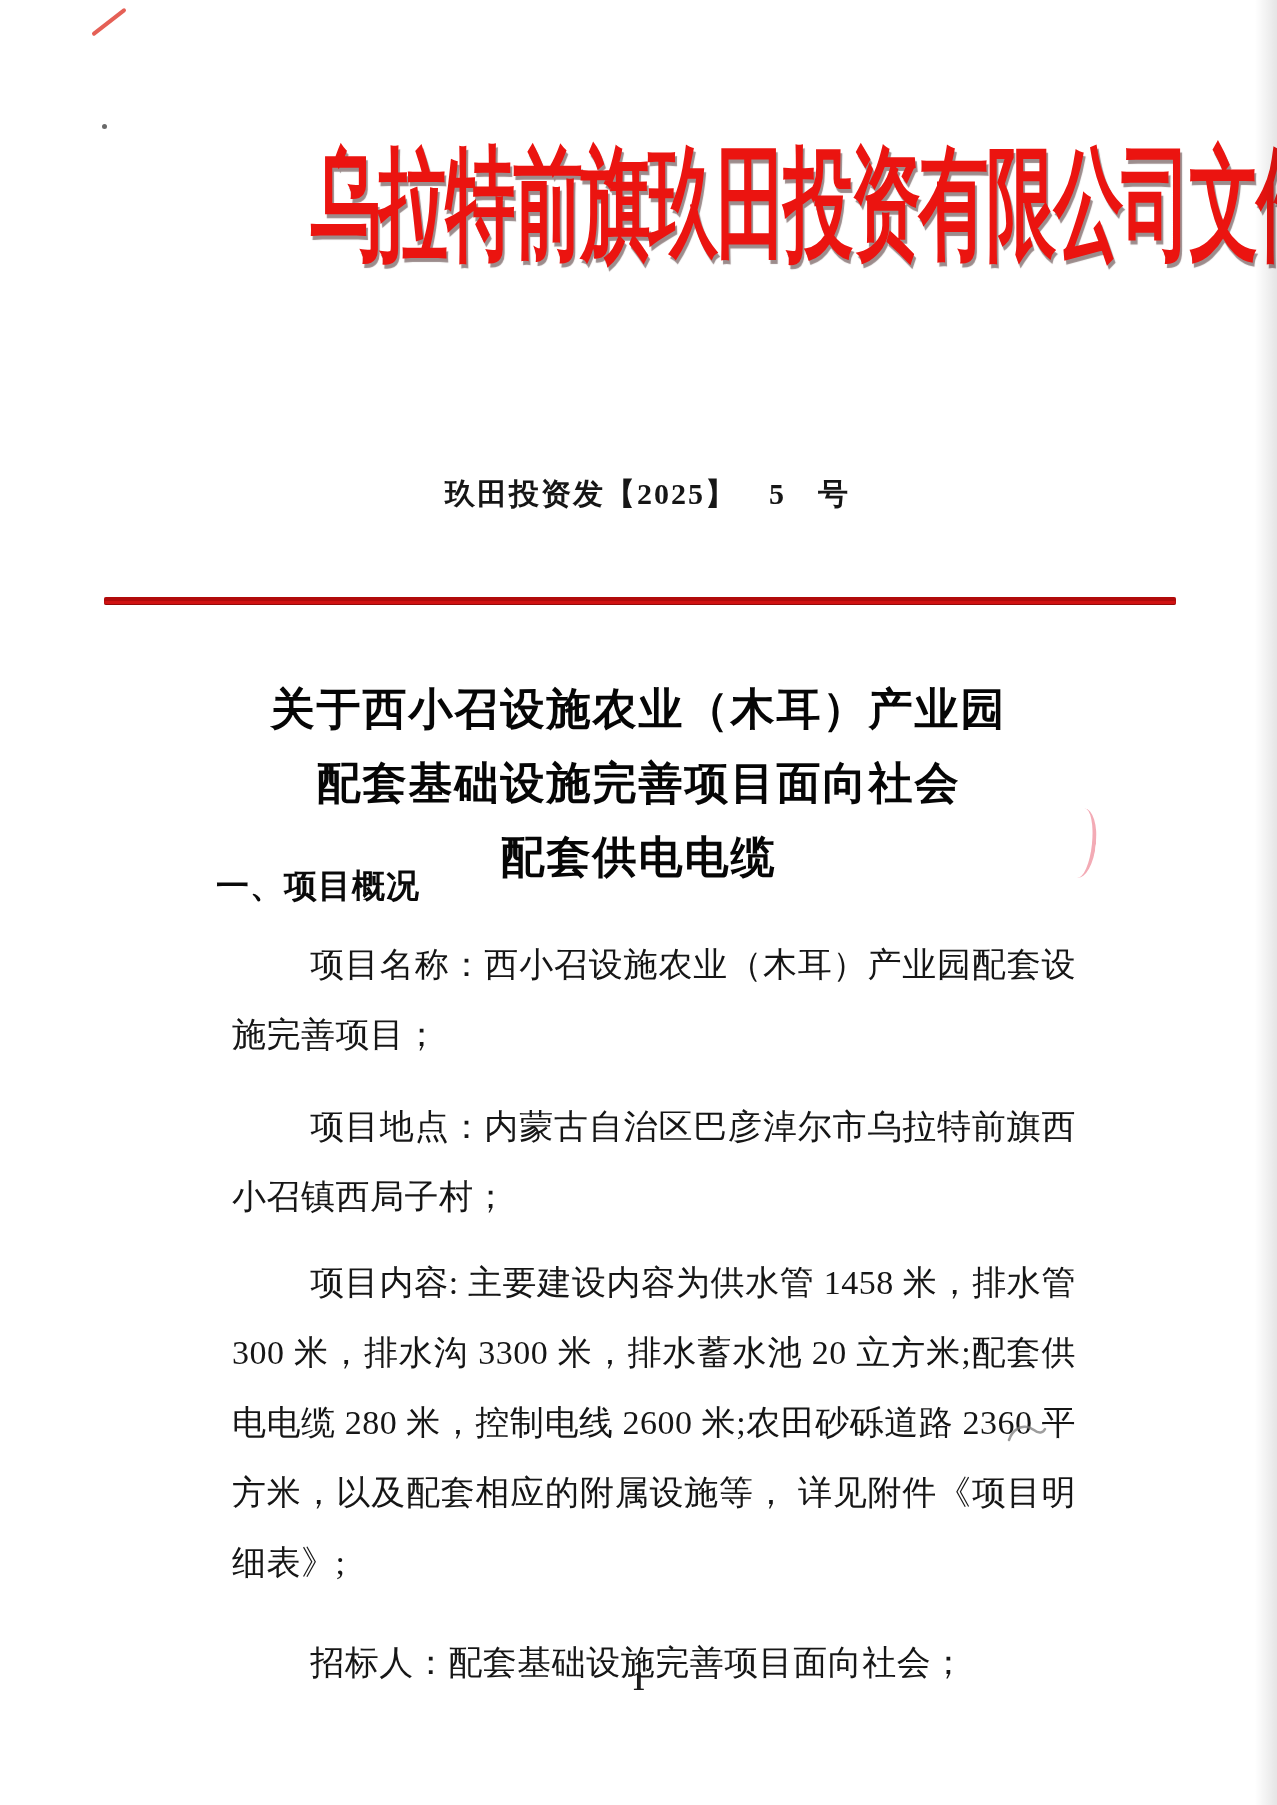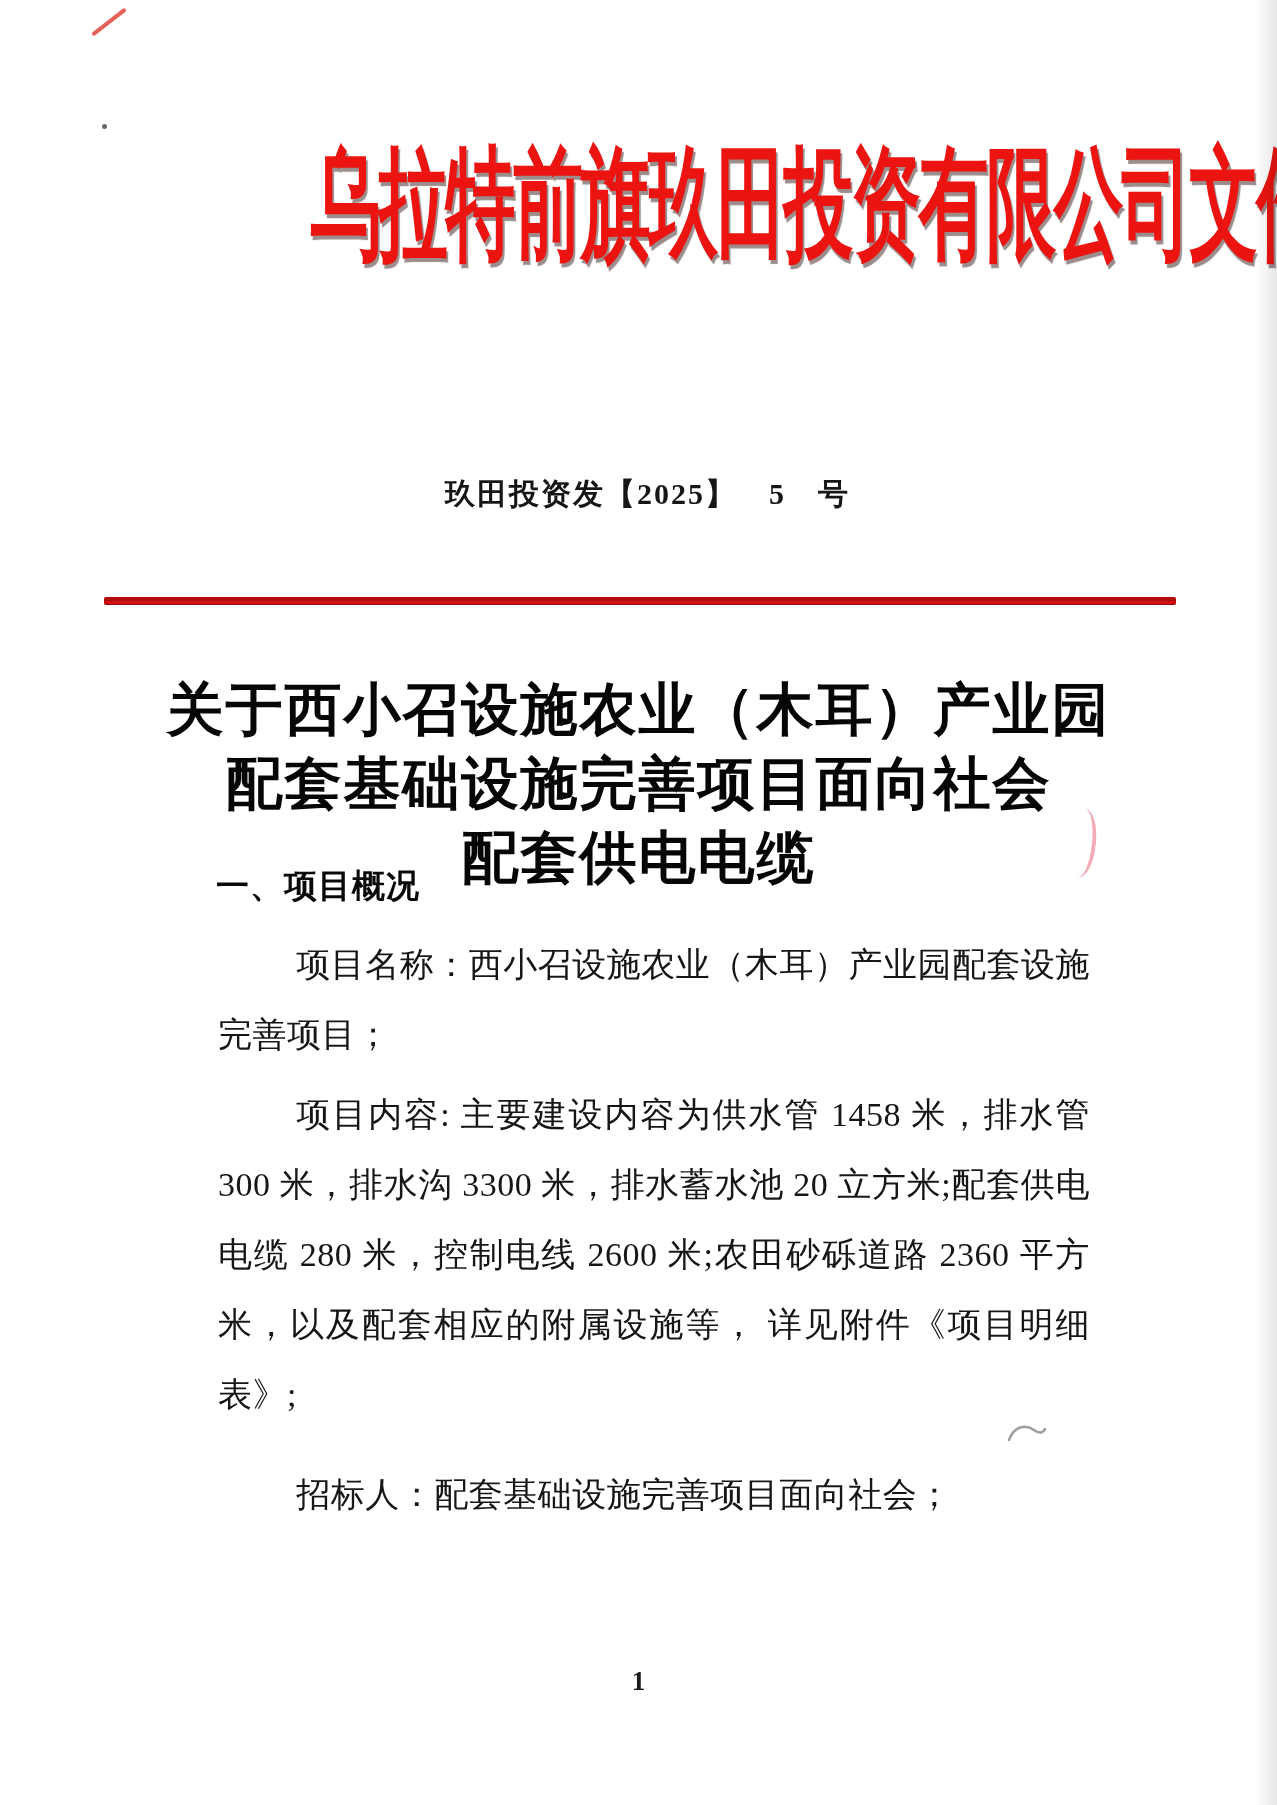--- a/index.html
+++ b/index.html
@@ -68,21 +68,21 @@
 
   
   .main-title {
     position: absolute;
     top: 672px;
     left: 0;
     width: 100%;
     text-align: center;
     font-family: "Liberation Sans", sans-serif;
     font-weight: 800;
-    font-size: 57px;
+    font-size: 44px;
     line-height: 74px;
     letter-spacing: 2px;
     color: #060606;
   }
 
   
   .content {
     position: absolute;
     top: 864px;
     left: 216px;
@@ -91,21 +91,21 @@
   }
   .section-heading {
     font-family: "Liberation Sans", sans-serif;
     font-weight: 800;
     font-size: 33px;
     line-height: 44px;
     letter-spacing: 1px;
     color: #0a0a0a;
   }
   .para {
-    margin: 2px;
+    margin: 16px;
     margin-top: 22px;
     font-family: "Liberation Serif", serif;
     font-size: 34px;
     line-height: 70px;
     letter-spacing: 0.5px;
     text-align: justify;
     text-indent: 2.3em;
     color: #161616;
   }
   .para.p3 { margin-top: 10px; }
@@ -192,20 +192,21 @@
     <div>关于西小召设施农业（木耳）产业园</div>
     <div>配套基础设施完善项目面向社会</div>
     <div>配套供电电缆</div>
   </div>
 
   <div class="content">
     <div class="section-heading">一、项目概况</div>
 
     <p class="para p1">项目名称：西小召设施农业（木耳）产业园配套设施完善项目；</p>
 
+    <p class="para p2">项目地点：内蒙古自治区巴彦淖尔市乌拉特前旗西小召镇西局子村；</p>
 
     <p class="para p3">项目内容: 主要建设内容为供水管 1458 米，排水管  300 米，排水沟 3300 米，排水蓄水池 20 立方米;配套供电电缆 280 米，控制电线 2600 米;农田砂砾道路 2360 平方米，以及配套相应的附属设施等， 详见附件《项目明细表》;</p>
 
     <p class="para p4">招标人：配套基础设施完善项目面向社会；</p>
   </div>
 
   <div class="pink-arc"></div>
 
   <svg class="squiggle" width="42" height="26" viewBox="0 0 42 26">
     <path d="M3 20 C 8 6, 20 4, 28 10 C 33 14, 37 13, 39 9" fill="none" stroke="#858585" stroke-width="2.5" stroke-linecap="round"></path>

